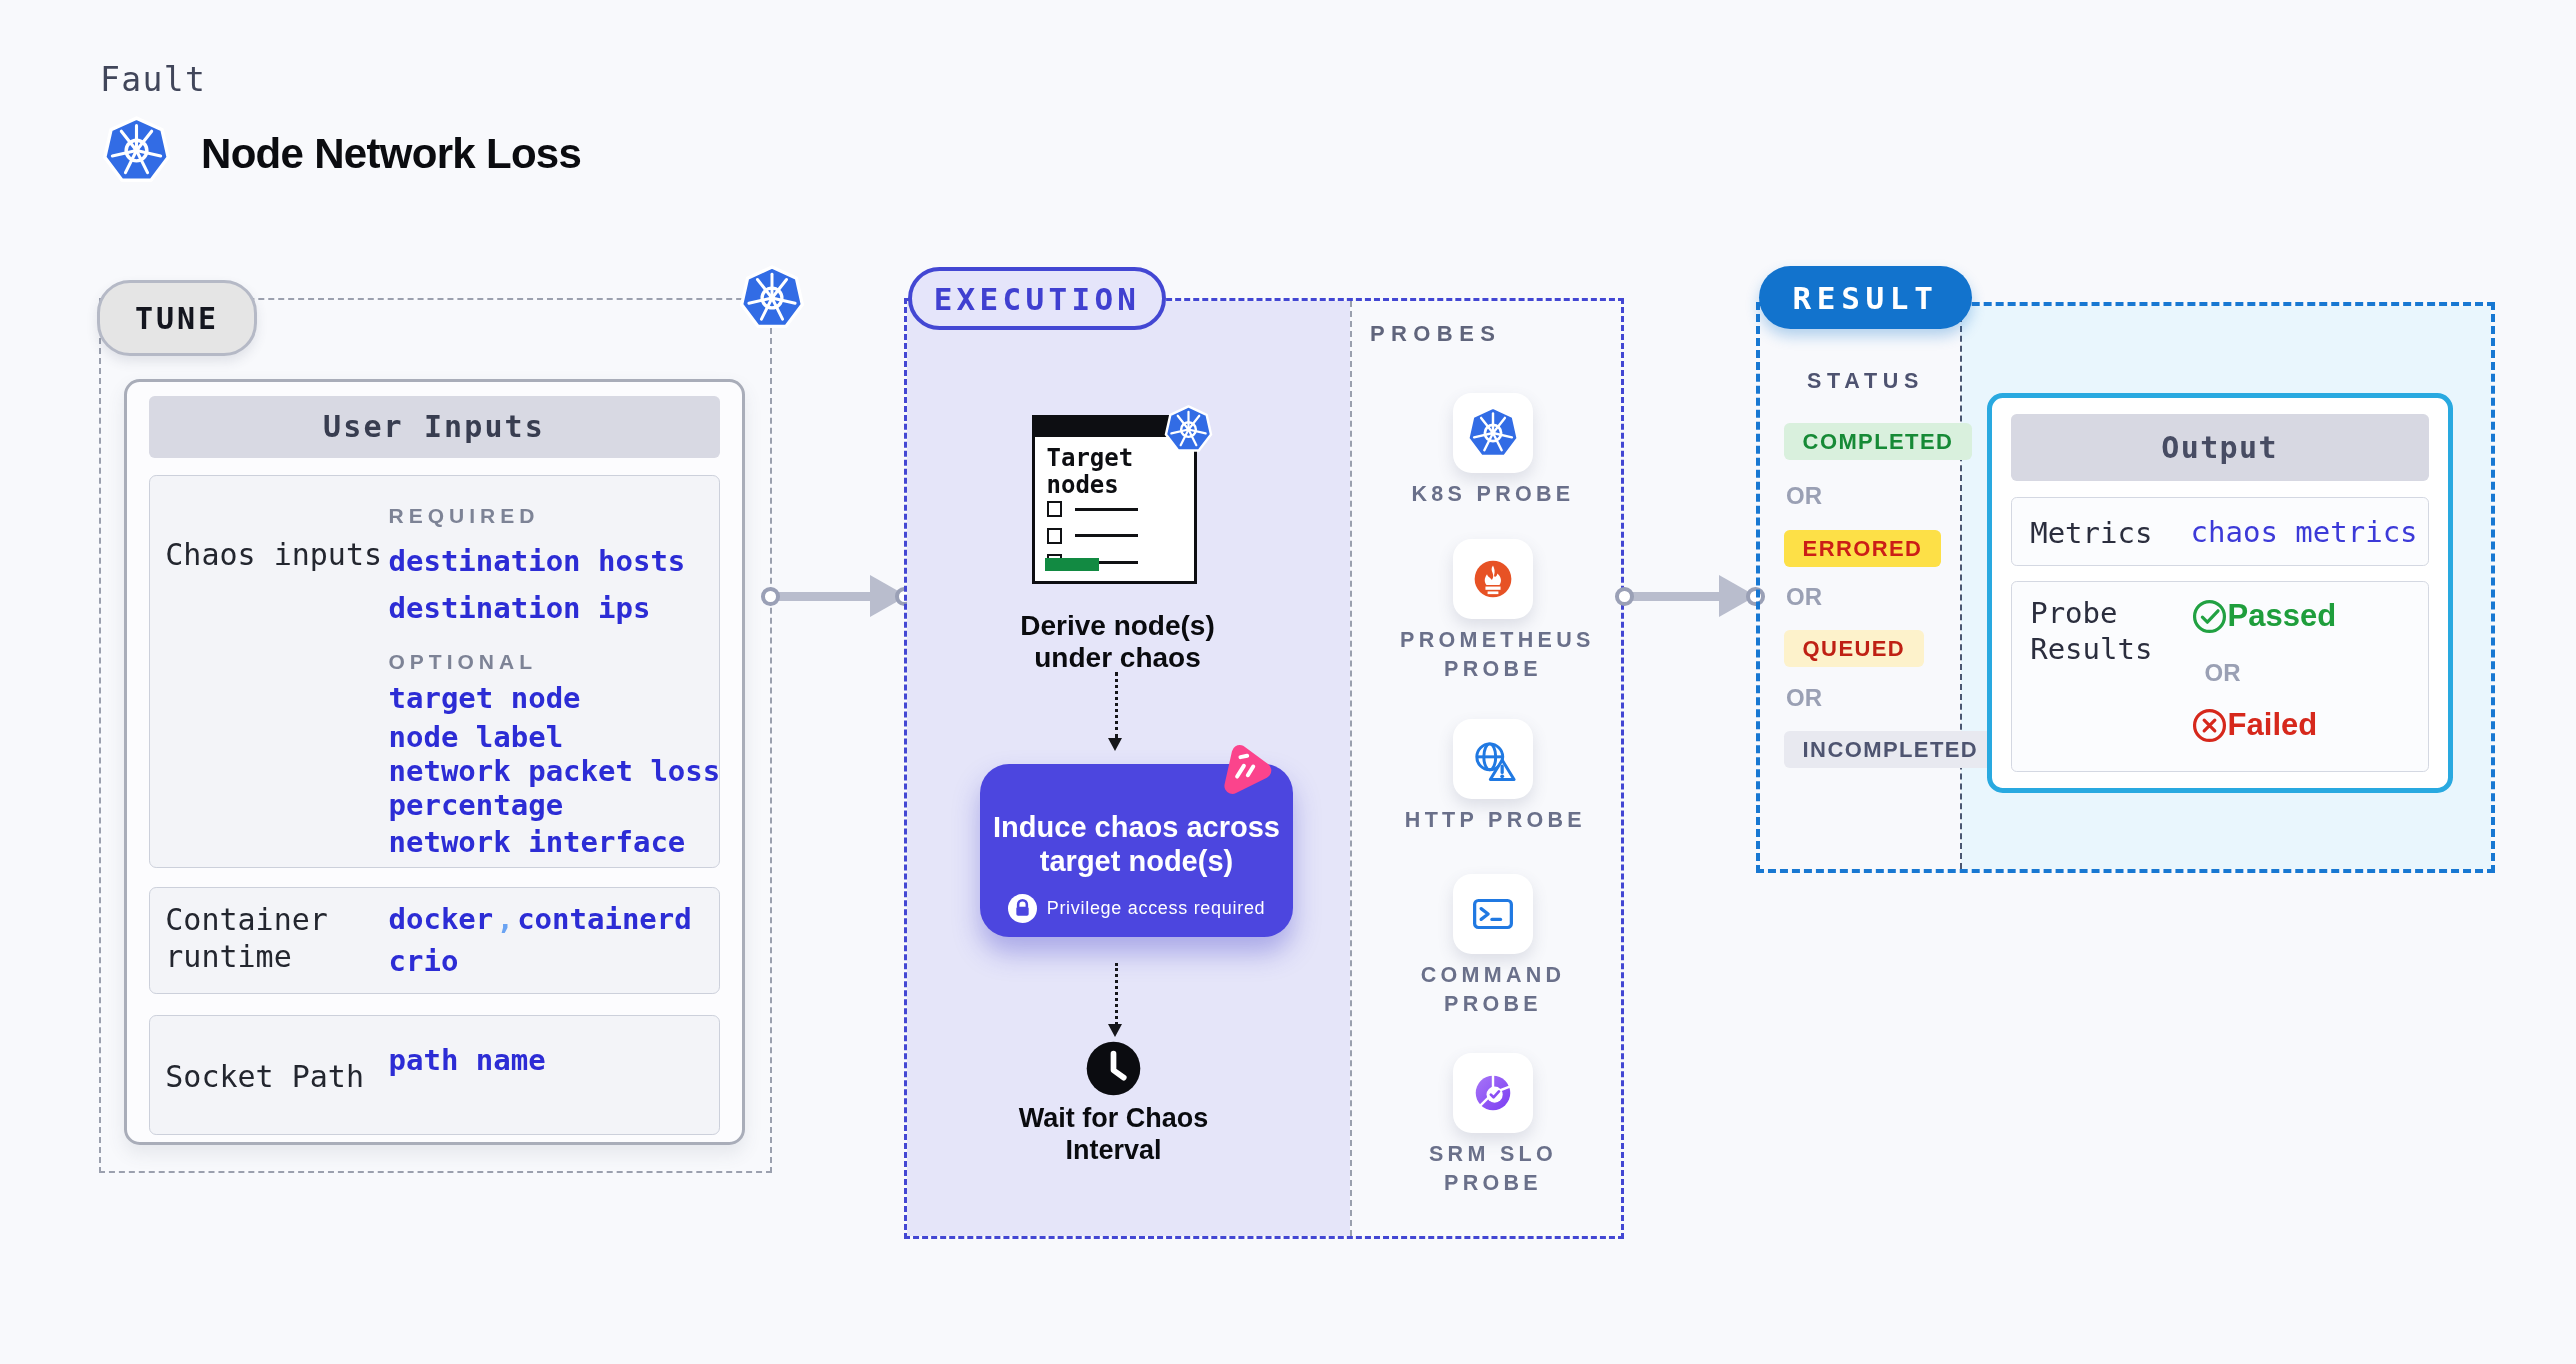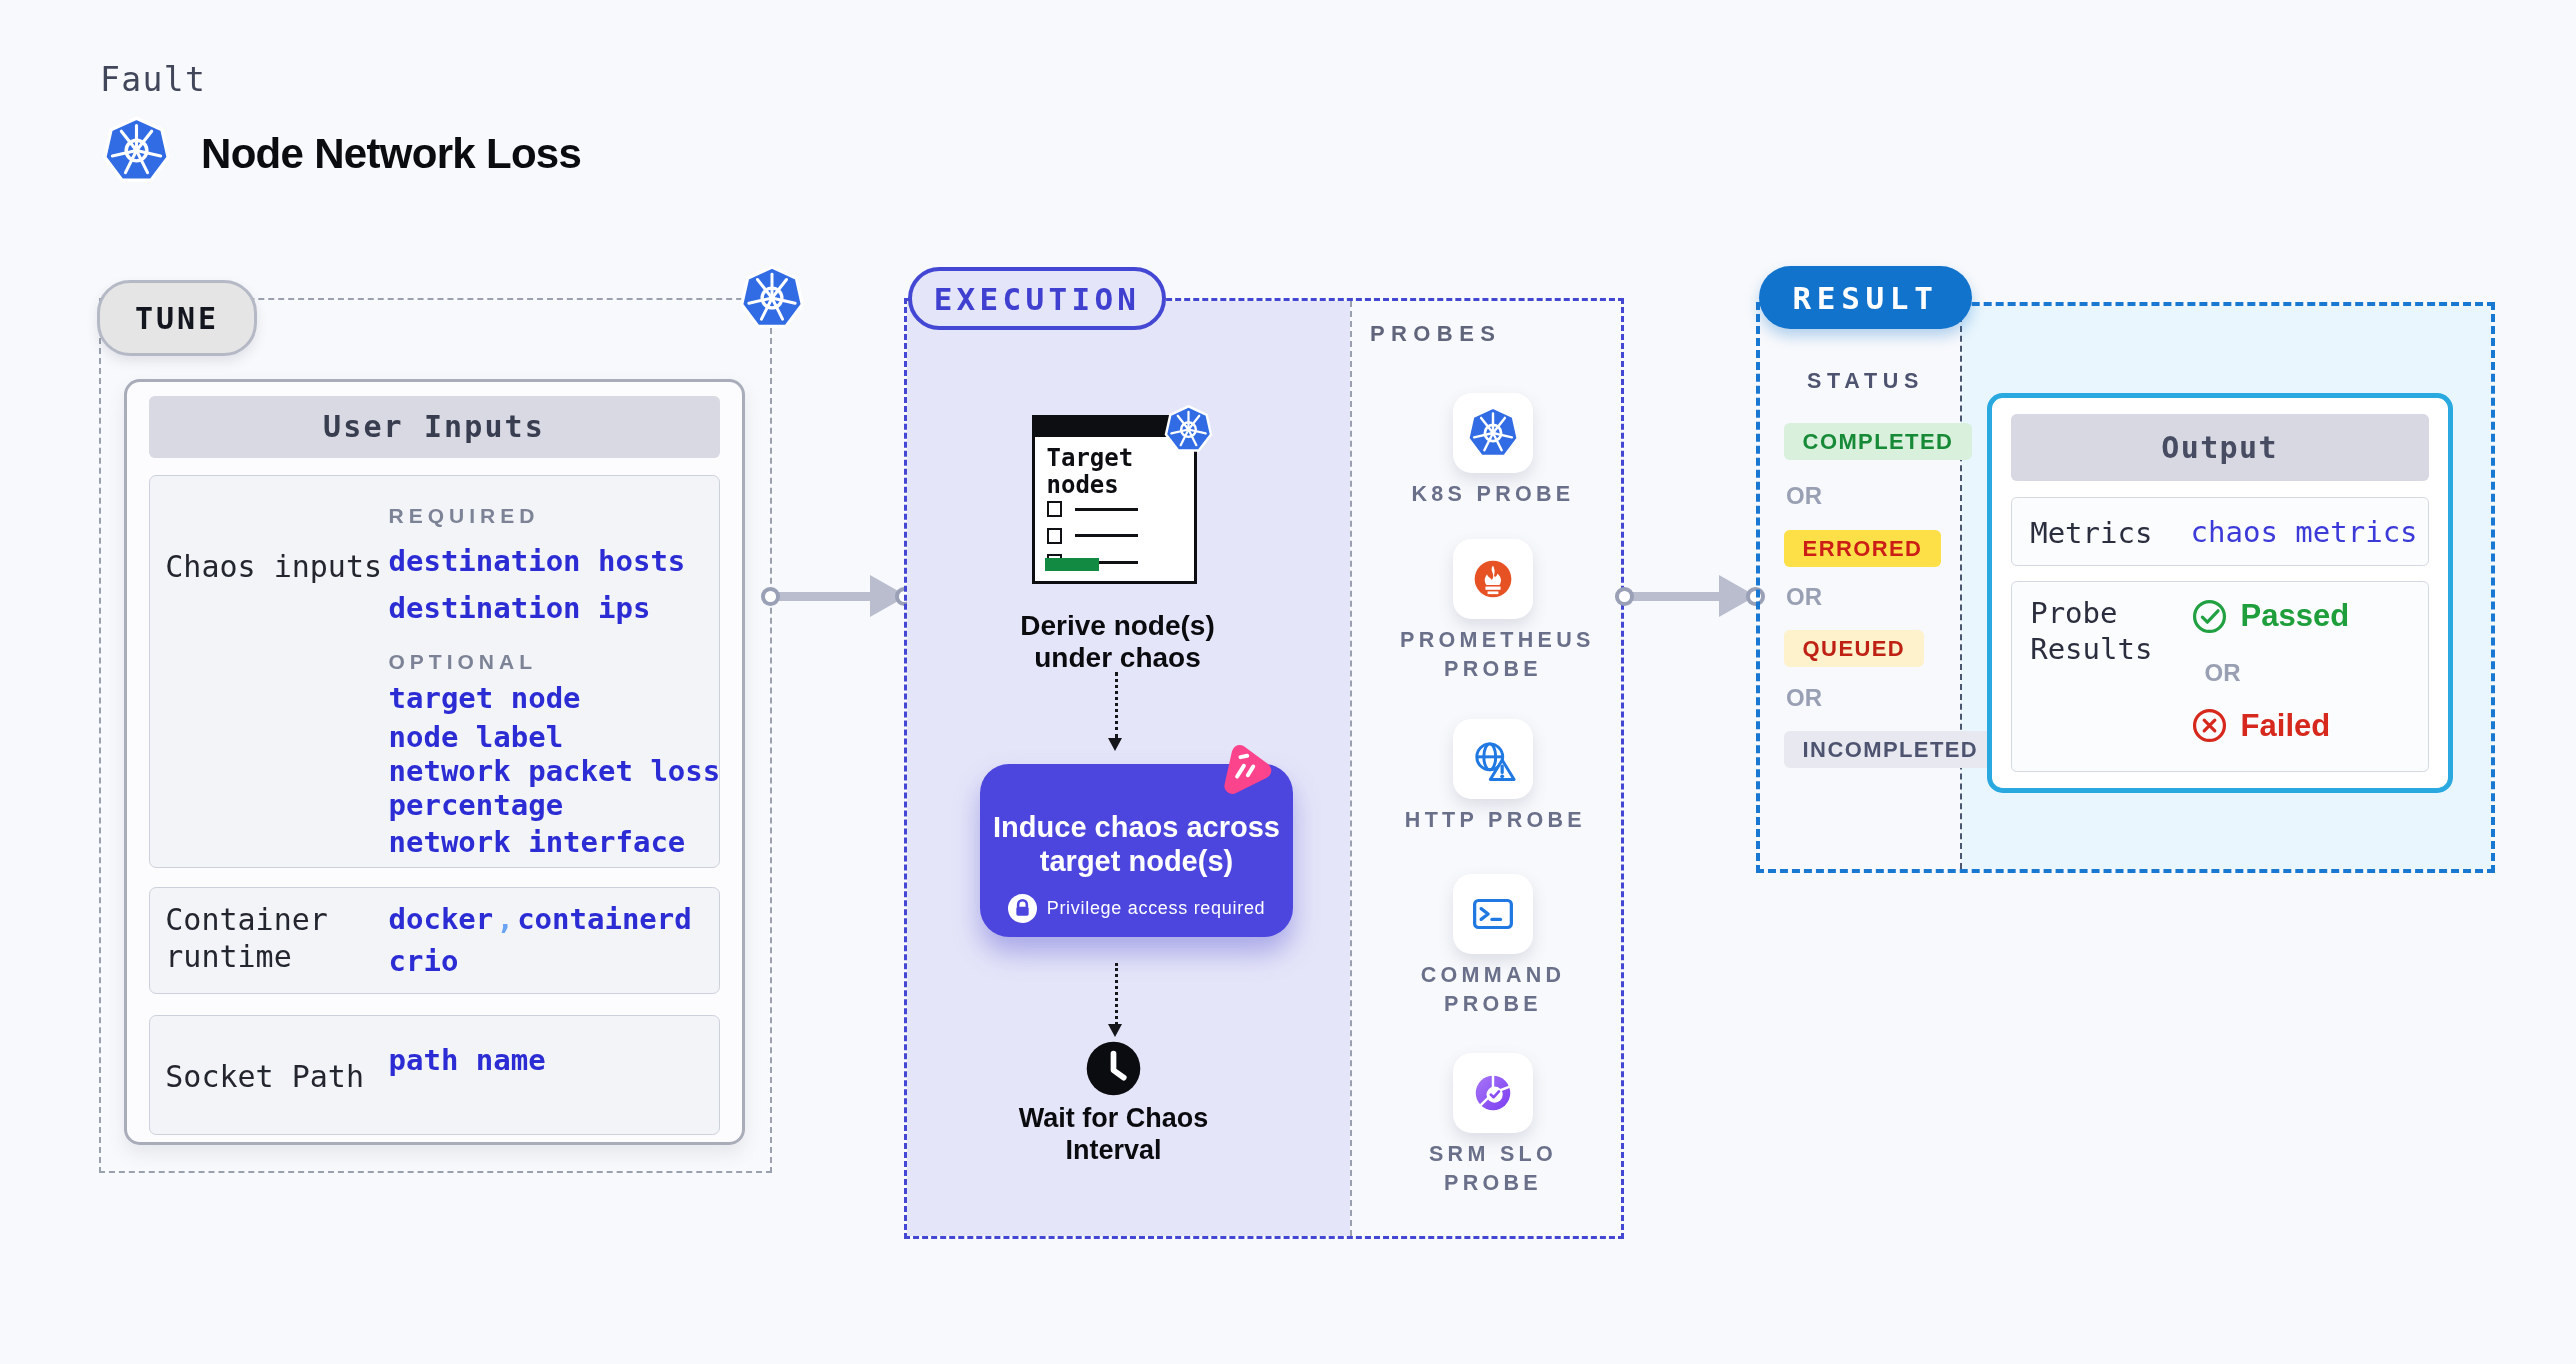--- a/index.html
+++ b/index.html
@@ -98,21 +98,21 @@
   .or-label{ left:1786px; font:700 24px "Liberation Sans", sans-serif; color:#9aa0b4; line-height:24px; }
 
   .output-box{ left:1987px; top:393px; width:466px; height:400px; background:#ffffff; border:5px solid #29a9e0; border-radius:15.8px; }
   .output-header{ position:absolute; left:18.6px; top:15.8px; width:418px; height:67px; background:#d7d8e2; border-radius:5.7px;
                   font:700 30px "DejaVu Sans Mono", monospace; color:#474c63; letter-spacing:1.4px; }
   .output-row{ position:absolute; left:18.6px; width:418px; background:#fbfcfe; border:1.4px solid #d4d8e2; border-radius:5.7px; }
   .metrics-row{ top:99px; height:69px; }
   .proberes-row{ top:183px; height:191px; }
   .out-label{ position:absolute; left:18.6px; font:400 29px "DejaVu Sans Mono", monospace; color:#2b2e3e; line-height:36px; }
   .metrics-value{ position:absolute; left:179px; top:16.5px; font:500 29px "DejaVu Sans Mono", monospace; color:#3c3ad8; }
-  .pf-row{ position:absolute; left:179px; display:flex; align-items:center; gap:13px; }
+  .pf-row{ position:absolute; left:179px; display:flex; align-items:flex-start; }
   .pf-row svg{ width:37px; height:37px; }
   .passed-text{ font:700 31px "Liberation Sans", sans-serif; color:#1f9e3c; }
   .failed-text{ font:700 31px "Liberation Sans", sans-serif; color:#d6281c; }
   .out-or{ position:absolute; left:193px; top:77px; font:700 24px "Liberation Sans", sans-serif; color:#9aa0b4; }
 </style>
 </head>
 <body>
 
 <svg width="0" height="0" style="position:absolute" aria-hidden="true">
   <defs>
@@ -210,21 +210,21 @@
   <svg class="abs tune-k8s" viewBox="0 0 92 92" width="66" height="66">
       <use href="#sym-k8s"></use>
     </svg>
 
   <div class="abs ui-card">
     <div class="abs ui-header center">
       <span>User Inputs</span>
     </div>
 
     <div class="abs ui-row row1">
-      <div class="abs row-label" style="left:15.8px; top:72px;">Chaos inputs</div>
+      <div class="abs row-label" style="left:15.8px; top:60px;">Chaos inputs</div>
       <div class="abs links-col">
         <div class="sec-head" style="margin-top:29px;">REQUIRED</div>
         <a class="link" style="margin-top:17px;">destination hosts</a>
         <a class="link" style="margin-top:13px;">destination ips</a>
         <div class="sec-head" style="margin-top:26px;">OPTIONAL</div>
         <a class="link" style="margin-top:8.6px;">target node</a>
         <a class="link" style="margin-top:5.7px;">node label</a>
         <a class="link" style="margin-top:0;">network packet loss percentage</a>
         <a class="link" style="margin-top:2.9px;">network interface</a>
       </div>

